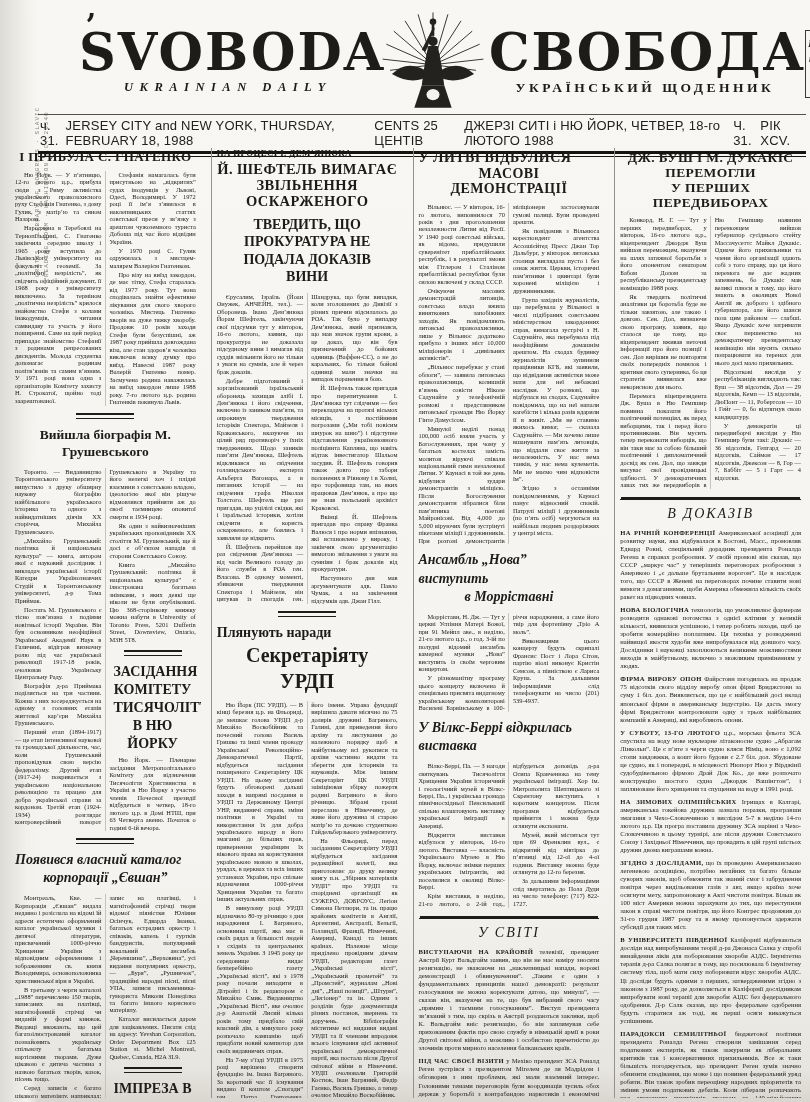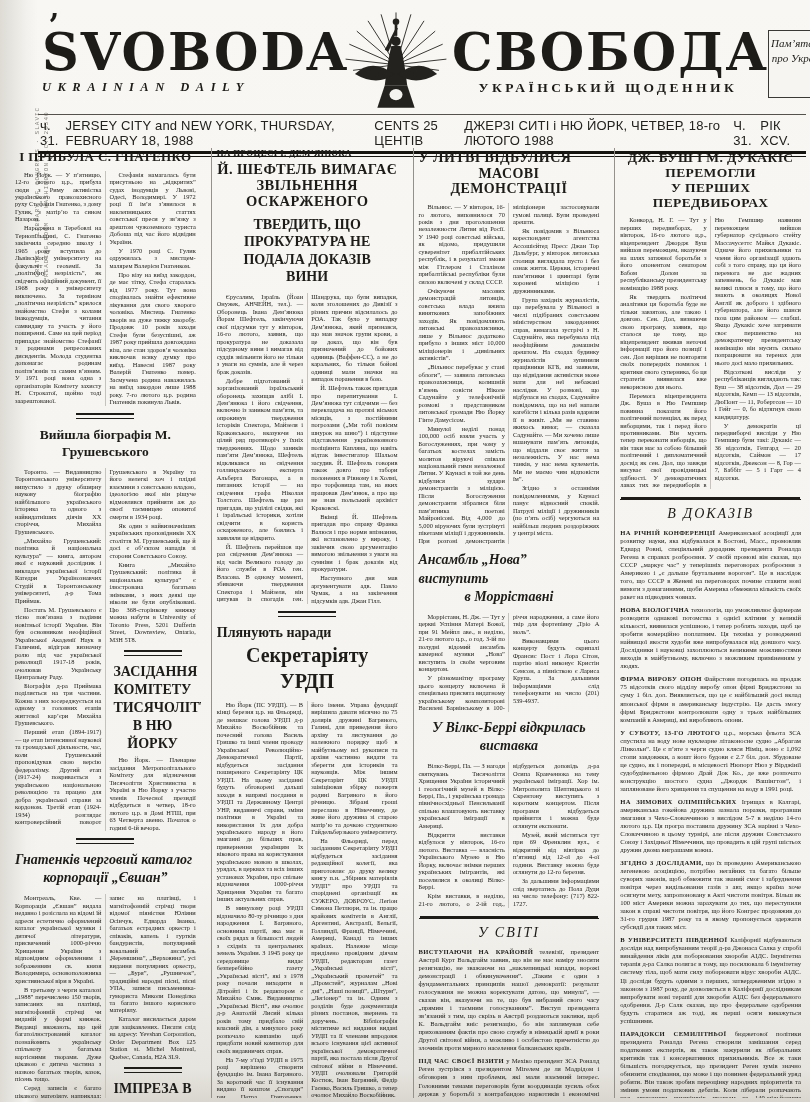--- a/index.html
+++ b/index.html
@@ -9,21 +9,21 @@
   
   .page::before { content:""; position:absolute; left:0; top:0; bottom:0; width:38px;
     background:linear-gradient(90deg,#dddbd4,#f2f1ed 70%,rgba(242,241,237,0)); }
 
   .mail-label { position:absolute; left:-58px; top:168px; width:200px; transform:rotate(-90deg);
     transform-origin:center; font-family:"Liberation Mono","DejaVu Sans Mono",monospace;
     font-size:6px; line-height:1.5; color:#8d8a82; letter-spacing:1px; filter:blur(.3px); }
 
   
   .masthead { position:absolute; top:8px; left:42px; right:6px; height:104px; display:flex; align-items:flex-start; }
-  .mast-latin { width:298px; padding-top:20px; }
+  .mast-latin { width:298px; text-align:center; padding-top:20px;margin-left:37px; }
   .mast-title { font-family:"DejaVu Serif",serif; font-weight:bold; font-size:51px; line-height:.92;
     letter-spacing:2px; transform:scaleY(1.04); white-space:nowrap; }
   .mast-latin .mast-title { position:relative; }
   .mast-latin .mast-title::before { content:"\02BC"; position:absolute; left:6px; top:-14px; font-size:30px; } 
   .mast-sub { font-weight:bold; font-style:italic; font-size:12.5px; letter-spacing:6.5px; margin-top:5px; white-space:nowrap; }
   .emblem-wrap { width:118px; padding-top:4px; text-align:center; }
   .mast-cyr { width:312px; text-align:center; padding-top:20px; }
   .mast-cyr .mast-sub { font-style:normal; letter-spacing:3.5px; font-size:13.5px; }
   .memory-box { width:86px; min-height:58px; border:1.5px solid #3a3935; margin-top:22px; margin-left:4px;
     font-style:italic; font-size:11px; line-height:1.4; text-align:center; padding:5px 2px 3px; background:#f6f5f1; }
@@ -141,21 +141,21 @@
         <p>Біографія д-ра Приймака поділяється на три частини. Кожна з них зосереджується на одному з головних етапів життєвої кар’єри Михайла Грушевського.</p>
         <p>Перший етап (1894-1917) — це етап інтенсивної наукової та громадської діяльности, час, коли Грушевський проповідував свою версію федералізму. Другий етап (1917-24) покривається з українською національною революцією та працею для добра української справи за кордоном. Третій етап (1924-1934) розглядає контроверсійний поворот Грушевського в Україну та його нелегкі хоч і плідні взаємини з совєтською владою, ідеологією якої він рішуче відмовлявся прийняти аж до своєї таємницею оповитої смерти в 1934 році.</p>
         <p>Як один з найвизначніших українських проповідників XX століття М. Грушевський, ще й досі є об’єктом нападів зі сторони Совєтського Союзу.</p>
         <p>Книга „Михайло Грушевський: політика й національна культура” є ілюстрована багатьма знімками, з яких деякі ще ніколи не були опубліковані. Цю 368-сторінкову книжку можна набути в University of Toronto Press, 5201 Dufferin Street, Downsview, Ontario, M3H 5T8.</p>
         <div class="sep incol"></div>
         <div class="smallhead">ЗАСІДАННЯ КОМІТЕТУ ТИСЯЧОЛІТТЯ В НЮ ЙОРКУ</div>
         <p>Ню Йорк. — Пленарне засідання Метрополітального Комітету для відзначення Тисячоліття Християнства в Україні в Ню Йорку з участю членів Почесної президії відбудеться в четвер, 18-го лютого ц.р. в Домі НТШ, при 63 Четверта авеню. Початок о годині 6-ій вечора.</p>
       </div>
       <div class="sep"></div>
       <div class="h-ital">
-        <span class="h2line">Гнатенків черговий каталог</span>
+        <span class="h2line">Появився власний каталог</span>
         <span class="h2line right">корпорації „Євшан”</span>
       </div>
       <div class="bodytext">
         <p>Монтреаль, Кве. — Корпорація „Євшан” видала недавно і розіслала на відомі їй адреси естетично оформлений каталог української музики і дитячої літератури, присвячений 1000-річчю Хрищення України з відповідним оформленням і зображенням св. князя Володимира, основоположника християнської віри в Україні.</p>
         <p>В третьому з черги каталозі „1988” перечислено 150 творів, записаних на платівці, магнітофонній стрічці чи виданій у формі книжок. Видавці вважають, що цей багатоілюстрований каталог познайомить українську спільноту з багатьма вартісними творами. Дуже цікавою є дитяча частина з назвою багатьох творів, казок, пісень тощо.</p>
         <p>Серед записів є багато цікавого матеріялу, наприклад: колядки і щедрівки, інструментальна музика, давні вартісні записи пісень, релігійна і популярна музика та багато інших. Автори видання, а згідно корпорація „Євшан”, висилаючи матеріял відборцям, гарантує високу якість свого твору і ніколи не висилає своїм покупцям незамовленого матеріялу.</p>
         <p>Серед десятків вартісних творів годиться згадати хоч би запис на платівці, і магнітофонній стрічці твори відомої піяністки Юліяни Осінчук, Едварда Іванка, багатьох естрадних оркестр і співаків, капель і гуртків бандуристів, популярний вокальний ансамбль „Черемшина”, „Верховина”, усі видання популярних оркестр, — „Буря”, „Рушничок”, традиційні народні пісні, пісні УПА, записи письменника-гумориста Миколи Понеділка та багато іншого корисного матеріялу.</p>
         <p>Каталог висилається даром для зацікавлених. Писати слід на адресу: Yevshan Corporation, Order Department Box 125 Station st. Michel Montreal, Quebec, Canada, H2A 3L9.</p>
         <div class="sep incol"></div>
         <div class="smallhead">ІМПРЕЗА В КОМІТЕТУ</div>
@@ -211,21 +211,21 @@
       </div>
       <div class="h-ital">
         <span class="h2line">Ансамбль „Нова” виступить</span>
         <span class="h2line right">в Морріставні</span>
       </div>
       <div class="bodytext">
         <p>Морріставн, Н. Дж. — Тут у церкві Успіння Матері Божої, при 91 Мейпл аве., в неділю, 21-го лютого ц.р., о год. 3-ій по полудні відомий ансамбль камерної музики „Нова” виступить із своїм черговим концертом.</p>
         <p>У різноманітну програму цього концерту включена й спеціяльна присвята видатному українському композиторові Василеві Барвінському в 100-річчя народження, а саме його твір для фортепіяну „Тріо А моль”.</p>
         <p>Виконавцями цього концерту будуть скрипалі Франсис Пост і Лора Сітон, партію віолі виконує Кристін Семсон, а піяністкою є Лариса Крупа. За дальшими інформаціями слід телефонувати на число (201) 539-4937.</p>
       </div>
-      <div class="h-ital" style="text-align:center;">У Вілкс-Беррі відкрилась виставка</div>
+      <div class="h-ital" style="text-align:left;">У Вілкс-Беррі відкрилась виставка</div>
       <div class="bodytext">
         <p>Вілкс-Беррі, Па. — З нагоди святкувань Тисячоліття Хрищення України історичний і геологічний музей в Вілкс-Беррі, Па., і українська громада північносхідньої Пенсильванії спільно влаштовують виставку української іміграції в Америці.</p>
         <p>Відкриття виставки відбулося у вівторок, 16-го лютого. Виставка — власність Українського Музею в Ню Йорку, включає знімки перших українських імігрантів, які поселилися в околиці Вілкс-Беррі.</p>
         <p>Крім виставки, в неділю, 21-го лютого, о 2-ій год., відбудеться доповідь д-ра Осипа Кравченюка на тему української іміграції. Хор ім. Митрополита Шептицького зі Скрентону виступить з коротким концертом. Після програми відбудеться прийняття і можна буде оглянути експонати.</p>
         <p>Музей, який міститься тут при 69 Френклин вул., є відкритий від вівтірка до п’ятниці від 12-ої до 4-ої години. Виставку можна буде оглянути до 12-го березня.</p>
         <p>За дальшими інформаціями слід звертатись до Пола Дуди на число телефону: (717) 822-1727.</p>
       </div>
       <div class="section-head">У СВІТІ</div>
       <div class="single">
         <p>

